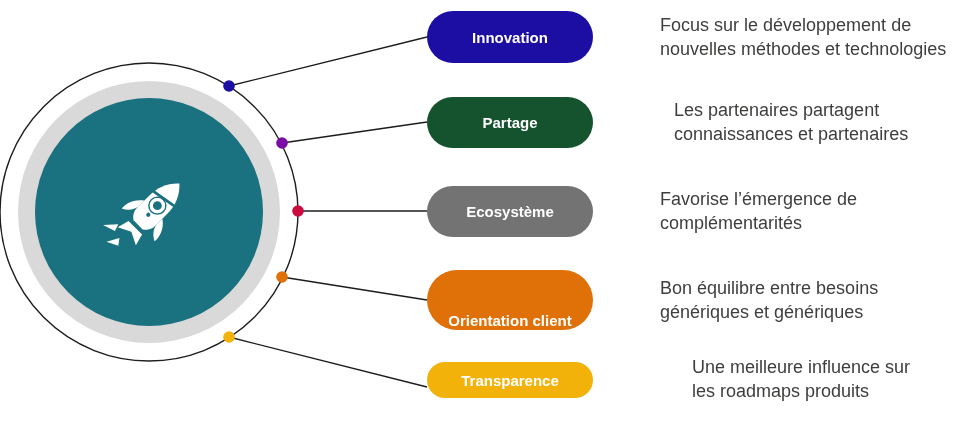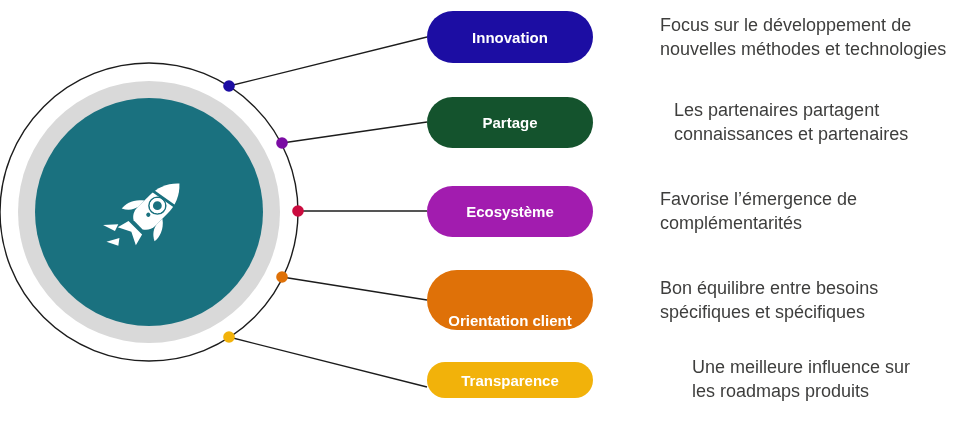--- a/index.html
+++ b/index.html
@@ -90,21 +90,21 @@
     <circle cx="282" cy="277" r="5.8" fill="#DF7108"></circle>
     <circle cx="229" cy="337" r="5.8" fill="#F2B20A"></circle>
   </svg>
 
   <div class="pill pill-0" style="background-color: rgb(28, 13, 163); text-align: center;">
     <span class="pill-label">Innovation</span>
   </div>
   <div class="pill pill-1" style="background-color: #14532d;">
     <span class="pill-label">Partage</span>
   </div>
-  <div class="pill pill-2" style="background-color: #a21caf;">
+  <div class="pill pill-2" style="background-color: #737373;">
     <span class="pill-label">Ecosystème</span>
   </div>
   <div class="pill pill-3" style="background-color: rgb(223, 113, 8);">
     <span class="pill-label">Orientation client</span>
   </div>
   <div class="pill pill-4" style="background-color: rgb(242, 178, 10);">
     <span class="pill-label">Transparence</span>
   </div>
 
   <div class="desc desc-0">
@@ -114,20 +114,20 @@
   <div class="desc desc-1">
     <div>Les partenaires partagent</div>
     <div>connaissances et partenaires</div>
   </div>
   <div class="desc desc-2">
     <div>Favorise l’émergence de</div>
     <div>complémentarités</div>
   </div>
   <div class="desc desc-3">
     <div>Bon équilibre entre besoins</div>
-    <div>spécifiques et spécifiques</div>
+    <div>génériques et génériques</div>
   </div>
   <div class="desc desc-4">
     <div>Une meilleure influence sur</div>
     <div>les roadmaps produits</div>
   </div>
 
 </div>
 
 </body></html>

